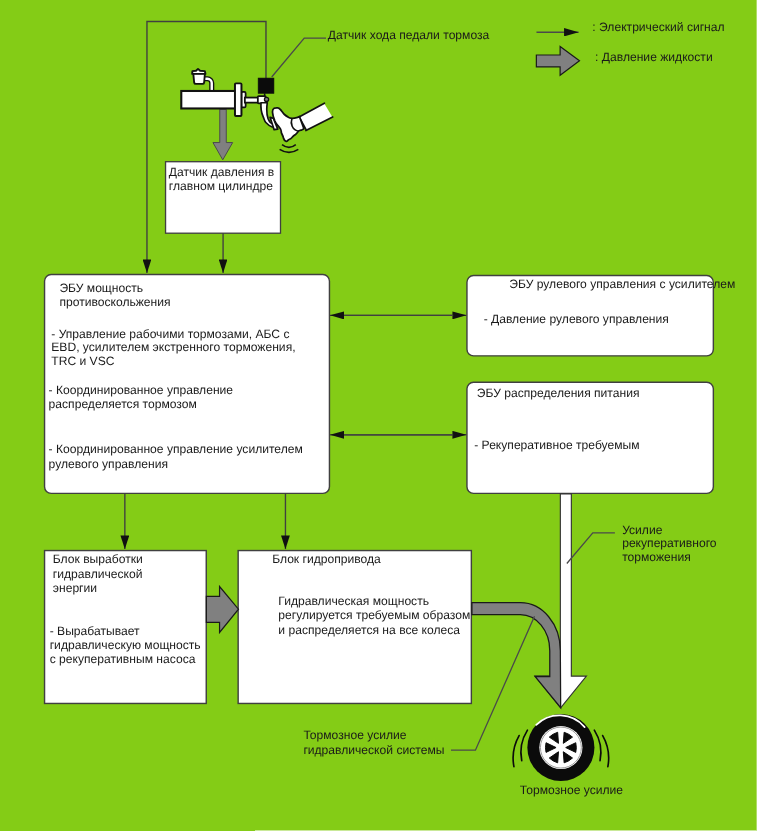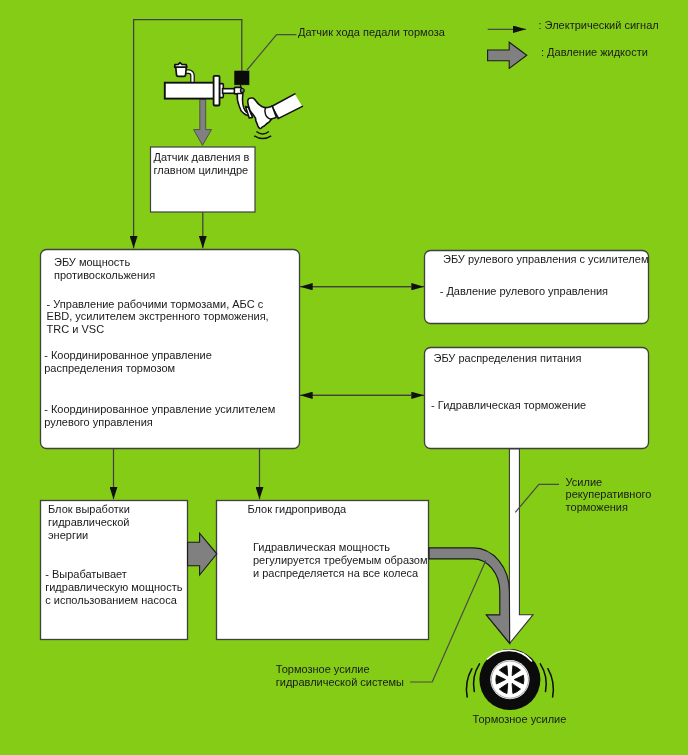--- a/index.html
+++ b/index.html
@@ -179,36 +179,36 @@
 
   <div class="txt" style="left:153.5px;top:151.4px">Датчик давления в
 главном цилиндре</div>
 
   <div class="txt" style="left:54px;top:255.6px">ЭБУ мощность
 противоскольжения</div>
   <div class="txt" style="left:46.6px;top:297.5px">- Управление рабочими тормозами, АБС с
 EBD, усилителем экстренного торможения,
 TRC и VSC</div>
   <div class="txt" style="left:44.2px;top:349.2px">- Координированное управление
-распределения тормозом</div>
+распределяется тормозом</div>
   <div class="txt" style="left:44.2px;top:403.2px">- Координированное управление усилителем
 рулевого управления</div>
 
-  <div class="txt" style="left:443px;top:252.6px">ЭБУ рулевого управления с усилителем</div>
+  <div class="txt" style="left:463px;top:252.6px">ЭБУ рулевого управления с усилителем</div>
   <div class="txt" style="left:439.7px;top:285.4px">- Давление рулевого управления</div>
 
   <div class="txt" style="left:433.5px;top:352.0px">ЭБУ распределения питания</div>
-  <div class="txt" style="left:431.1px;top:398.8px">- Гидравлическая торможение</div>
+  <div class="txt" style="left:431.1px;top:398.8px">- Рекуперативное требуемым</div>
 
   <div class="txt" style="left:48px;top:503.4px">Блок выработки
 гидравлической
 энергии</div>
   <div class="txt" style="left:45.2px;top:568.3px">- Вырабатывает
 гидравлическую мощность
-с использованием насоса</div>
+с рекуперативным насоса</div>
 
   <div class="txt" style="left:247.4px;top:502.9px">Блок гидропривода</div>
   <div class="txt" style="left:253px;top:541.2px">Гидравлическая мощность
 регулируется требуемым образом
 и распределяется на все колеса</div>
 
   <div class="txt" style="left:565.6px;top:475.5px">Усилие
 рекуперативного
 торможения</div>
   <div class="txt" style="left:275.8px;top:663.2px">Тормозное усилие

